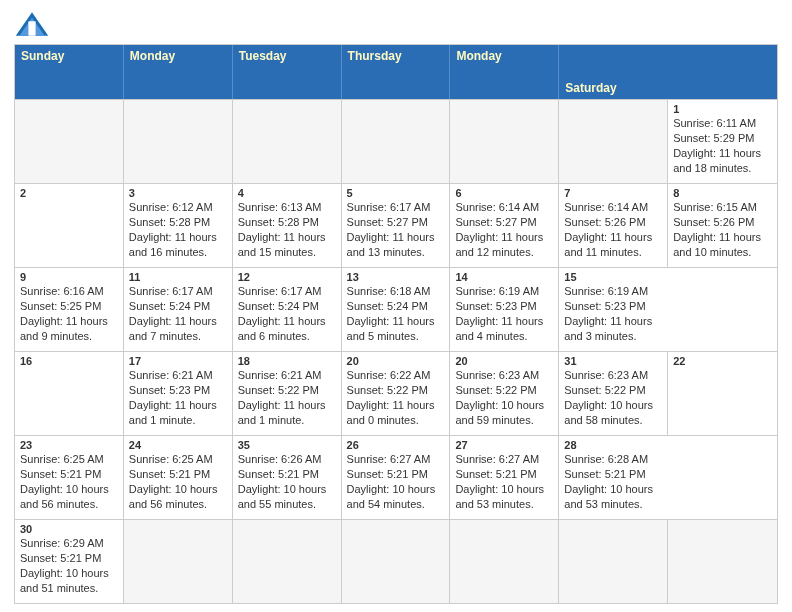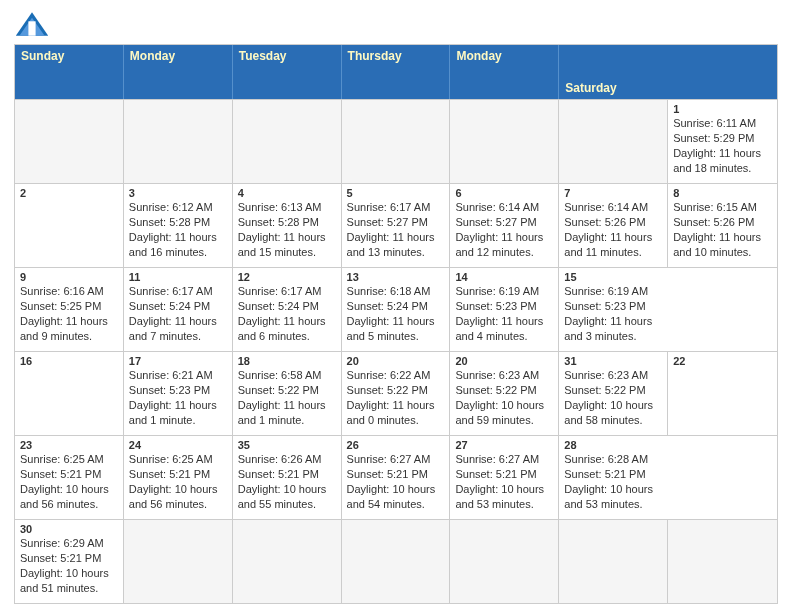--- a/index.html
+++ b/index.html
@@ -247,21 +247,21 @@
           </div>
           <div class="cal-cell">
             <div class="day-num">17</div>
             <div class="day-info">Sunrise: 6:21 AM
 Sunset: 5:23 PM
 Daylight: 11 hours
 and 1 minute.</div>
           </div>
           <div class="cal-cell">
             <div class="day-num">18</div>
-            <div class="day-info">Sunrise: 6:58 AM
+            <div class="day-info">Sunrise: 6:21 AM
 Sunset: 5:22 PM
 Daylight: 11 hours
 and 1 minute.</div>
           </div>
           <div class="cal-cell">
             <div class="day-num">20</div>
             <div class="day-info">Sunrise: 6:22 AM
 Sunset: 5:22 PM
 Daylight: 11 hours
 and 0 minutes.</div>

